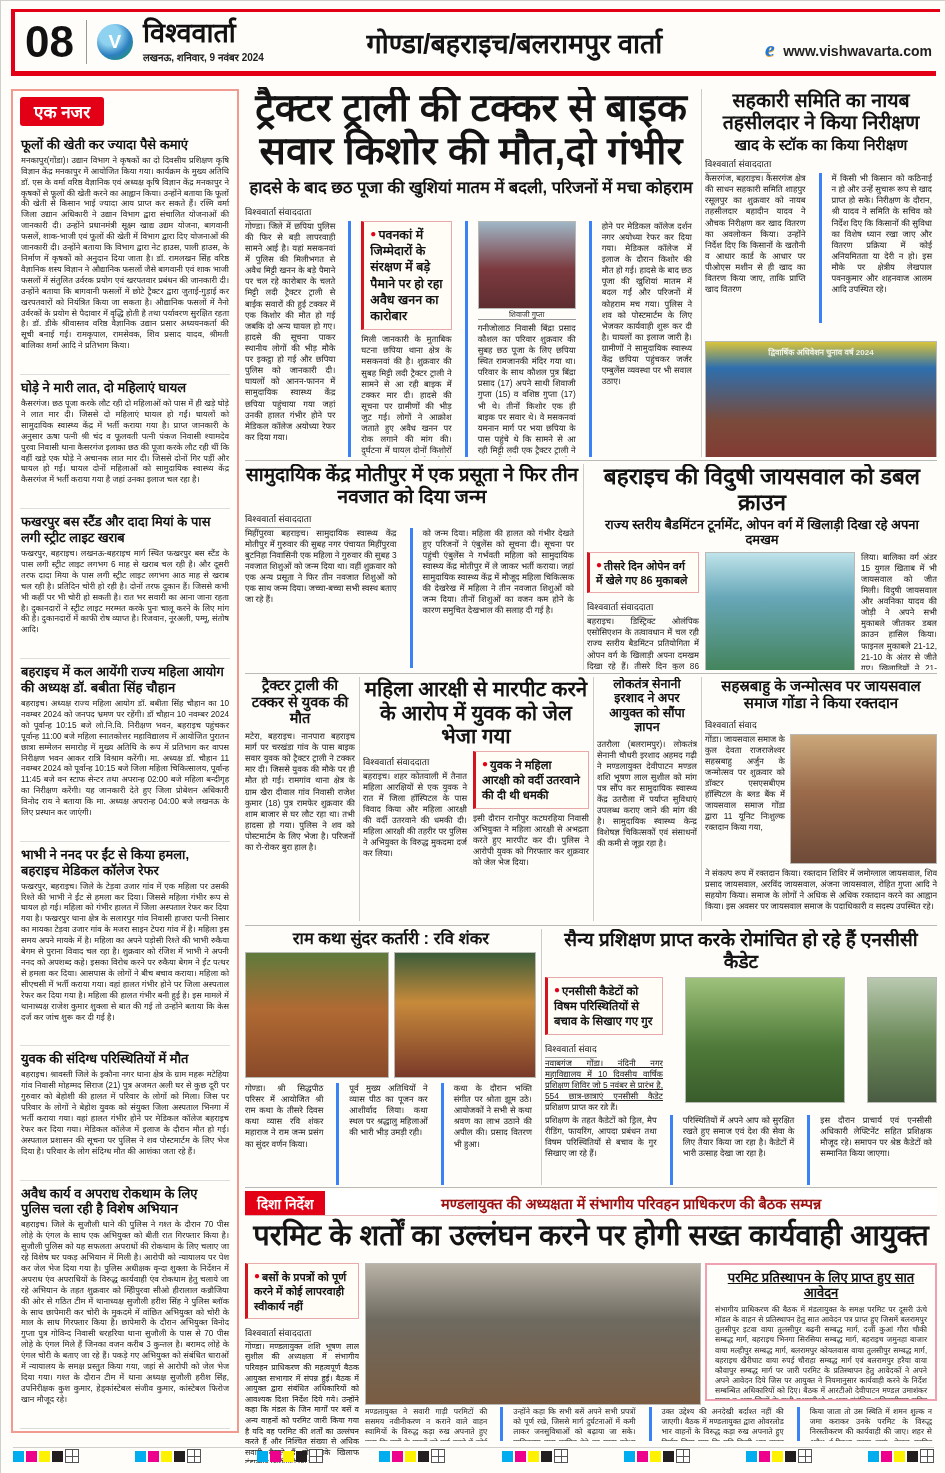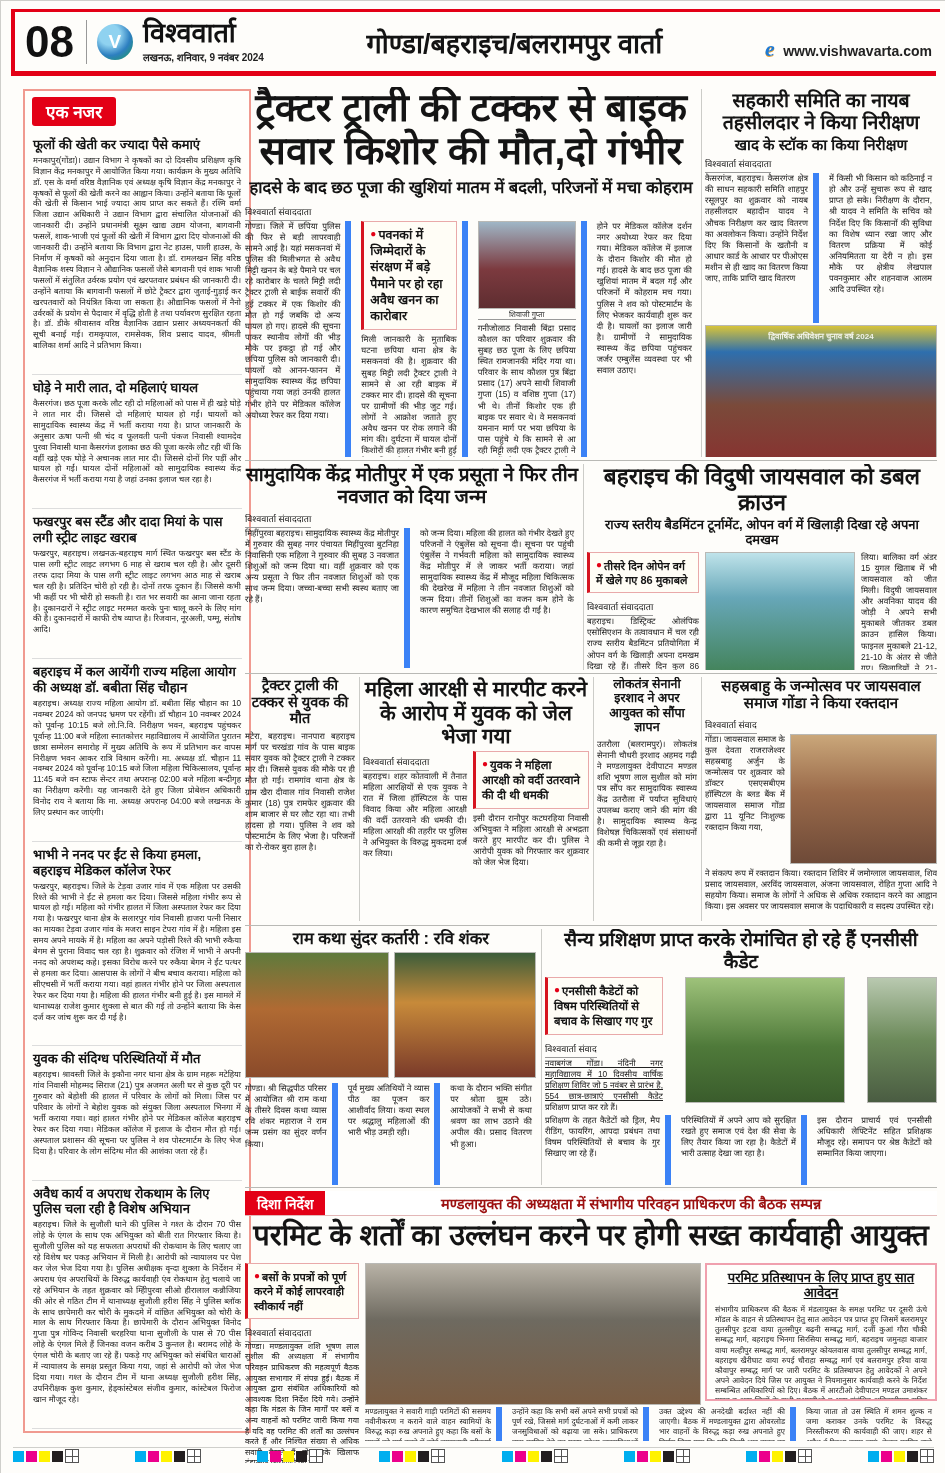--- a/index.html
+++ b/index.html
@@ -4,21 +4,21 @@
 <style>
   html,body{margin:0;padding:0;background:#e8e8e4;}
   .page{position:relative;width:945px;height:1473px;background:#fefdfa;margin:0 auto;
         font-family:"Liberation Sans","DejaVu Sans",sans-serif;border:1px solid #cfcfcb;overflow:hidden;}
   .abs{position:absolute;}
   .hl{font-weight:bold;color:#141414;text-align:center;line-height:1.15;}
   .body-sm{font-size:8.3px;line-height:1.34;text-align:justify;color:#222;}
   .byline{font-size:9px;font-weight:normal;color:#111;padding:2px 0;border-bottom:1px solid #999;margin-bottom:0;display:inline-block;}
   .cols{display:flex;}
   .cols>.c{flex:1;padding:0 5px 0 0;}
-  .cols>.c+.c{border-left:6px solid #3b82f6;padding-left:10px;}
+  .cols>.c+.c{border-left:3px solid #3b82f6;padding-left:10px;margin-left:8px;}
   .hlbox{border:1px solid #e9a9a9;border-left:3px solid #d61420;background:#fffdf6;
          padding:5px 6px;font-weight:bold;font-size:11.5px;line-height:1.3;color:#151515;}
   .dot{color:#e30016;font-size:10px;vertical-align:2px;margin-right:2px;}
   .photo{position:relative;overflow:hidden;border:1px solid #b9b9b5;}
   .cap{font-size:7.5px;text-align:center;color:#333;}
   .vr{position:absolute;width:1px;background:#ccccc8;}
   .hr{position:absolute;height:1px;background:#b9b9b5;}
   .rail{border:2px solid #f09a90;background:#fffefb;padding:6px 7px;box-sizing:border-box;overflow:hidden;}
   .rail-tab{background:#e30016;color:#fff;font-weight:bold;font-size:17px;padding:3px 14px;
             display:inline-block;border-radius:3px;margin-bottom:6px;}
@@ -64,21 +64,21 @@
     <div style="flex:1;text-align:center;">
       <span class="section-title">गोण्डा/बहराइच/बलरामपुर वार्ता</span>
     </div>
     <div style="padding-right:8px;white-space:nowrap;align-self:flex-end;padding-bottom:10px;">
       <span class="eicon">e</span>
       <span class="weburl">www.vishwavarta.com</span>
     </div>
   </div>
   <div class="abs" style="left:10px;top:70px;width:925px;height:5px;background:#e30016;"></div>
 
-  <div class="abs rail" style="left:22px;top:88px;width:228px;height:1344px;">
+  <div class="abs rail" style="left:10px;top:88px;width:228px;height:1344px;">
     <div class="rail-tab">एक नजर</div>
     <div class="rail-item">
       <div class="rail-h">फूलों की खेती कर ज्यादा पैसे कमाएं</div>
       <p class="rail-p">मनकापुर(गोंडा)। उद्यान विभाग ने कृषकों का दो दिवसीय प्रशिक्षण कृषि विज्ञान केंद्र मनकापुर में आयोजित किया गया। कार्यक्रम के मुख्य अतिथि डॉ. एस के वर्मा वरिष्ठ वैज्ञानिक एवं अध्यक्ष कृषि विज्ञान केंद्र मनकापुर ने कृषकों से फूलों की खेती करने का आह्वान किया। उन्होंने बताया कि फूलों की खेती से किसान भाई ज्यादा आय प्राप्त कर सकते हैं। रश्मि वर्मा जिला उद्यान अधिकारी ने उद्यान विभाग द्वारा संचालित योजनाओं की जानकारी दी। उन्होंने प्रधानमंत्री सूक्ष्म खाद्य उद्यम योजना, बागवानी फसलें, शाक-भाजी एवं फूलों की खेती में विभाग द्वारा दिए योजनाओं की जानकारी दी। उन्होंने बताया कि विभाग द्वारा नेट हाउस, पाली हाउस, के निर्माण में कृषकों को अनुदान दिया जाता है। डॉ. रामलखन सिंह वरिष्ठ वैज्ञानिक शस्य विज्ञान ने औद्यानिक फसलों जैसे बागवानी एवं शाक भाजी फसलों में संतुलित उर्वरक प्रयोग एवं खरपतवार प्रबंधन की जानकारी दी। उन्होंने बताया कि बागवानी फसलों में छोटे ट्रैक्टर द्वारा जुताई-गुड़ाई कर खरपतवारों को नियंत्रित किया जा सकता है। औद्यानिक फसलों में नैनो उर्वरकों के प्रयोग से पैदावार में वृद्धि होती है तथा पर्यावरण सुरक्षित रहता है। डॉ. डीके श्रीवास्तव वरिष्ठ वैज्ञानिक उद्यान प्रसार अध्ययनकर्ता की सूची बनाई गई। रामकृपाल, रामसेवक, शिव प्रसाद यादव, श्रीमती बालिका शर्मा आदि ने प्रतिभाग किया।</p>
     </div>
     <div class="rail-item">
       <div class="rail-h">घोड़े ने मारी लात, दो महिलाएं घायल</div>
       <p class="rail-p">कैसरगंज। छठ पूजा करके लौट रही दो महिलाओं को पास में ही खड़े घोड़े ने लात मार दी। जिससे दो महिलाएं घायल हो गईं। घायलों को सामुदायिक स्वास्थ्य केंद्र में भर्ती कराया गया है। प्राप्त जानकारी के अनुसार ऊषा पत्नी श्री चंद व फूलवती पत्नी पंकज निवासी श्यामदेव पुरवा निवासी थाना कैसरगंज इलाका छठ की पूजा करके लौट रही थीं कि वहीं खड़े एक घोड़े ने अचानक लात मार दी। जिससे दोनों गिर पड़ीं और घायल हो गईं। घायल दोनों महिलाओं को सामुदायिक स्वास्थ्य केंद्र कैसरगंज में भर्ती कराया गया है जहां उनका इलाज चल रहा है।</p>
     </div>
     <div class="rail-item">
@@ -129,21 +129,21 @@
   </div>
 
   <div class="abs" style="left:704px;top:88px;width:232px;height:368px;overflow:hidden;">
     <div class="hl" style="font-size:19.5px;">सहकारी समिति का नायब तहसीलदार ने किया निरीक्षण</div>
     <div class="hl" style="font-size:15px;margin-top:2px;">खाद के स्टॉक का किया निरीक्षण</div>
     <div><span class="byline">विश्ववार्ता संवाददाता</span></div>
     <div class="cols" style="height:150px;overflow:hidden;">
       <div class="c body-sm">कैसरगंज, बहराइच। कैसरगंज क्षेत्र की साधन सहकारी समिति शाहपुर रसूलपुर का शुक्रवार को नायब तहसीलदार बहादीन यादव ने औचक निरीक्षण कर खाद वितरण का अवलोकन किया। उन्होंने निर्देश दिए कि किसानों के खतौनी व आधार कार्ड के आधार पर पीओएस मशीन से ही खाद का वितरण किया जाए, ताकि प्राप्ति खाद वितरण</div>
       <div class="c body-sm">में किसी भी किसान को कठिनाई न हो और उन्हें सुचारू रूप से खाद प्राप्त हो सके। निरीक्षण के दौरान, श्री यादव ने समिति के सचिव को निर्देश दिए कि किसानों की सुविधा का विशेष ध्यान रखा जाए और वितरण प्रक्रिया में कोई अनियमितता या देरी न हो। इस मौके पर क्षेत्रीय लेखपाल पवनकुमार और शहनवाज आलम आदि उपस्थित रहे।</div>
     </div>
-    <div class="photo" style="width:100%;height:146px;margin-top:2px;background:linear-gradient(180deg,#d8c43a 0%,#2e6fae 18%,#7a4a3a 55%,#8a2f2f 100%);box-sizing:border-box;">
+    <div class="photo" style="width:100%;height:146px;margin-top:18px;background:linear-gradient(180deg,#d8c43a 0%,#2e6fae 18%,#7a4a3a 55%,#8a2f2f 100%);box-sizing:border-box;">
       <div class="ph-label" style="top:4px;">द्विवार्षिक अधिवेशन  चुनाव वर्ष 2024</div>
     </div>
   </div>
 
   <div class="vr" style="left:700px;top:88px;height:368px;"></div>
   <div class="hr" style="left:244px;top:459px;width:692px;"></div>
 
   <div class="abs" style="left:244px;top:463px;width:334px;height:206px;overflow:hidden;">
     <div class="hl" style="font-size:19px;">सामुदायिक केंद्र मोतीपुर में एक प्रसूता ने फिर तीन नवजात को दिया जन्म</div>
     <div><span class="byline">विश्ववार्ता संवाददाता</span></div>

